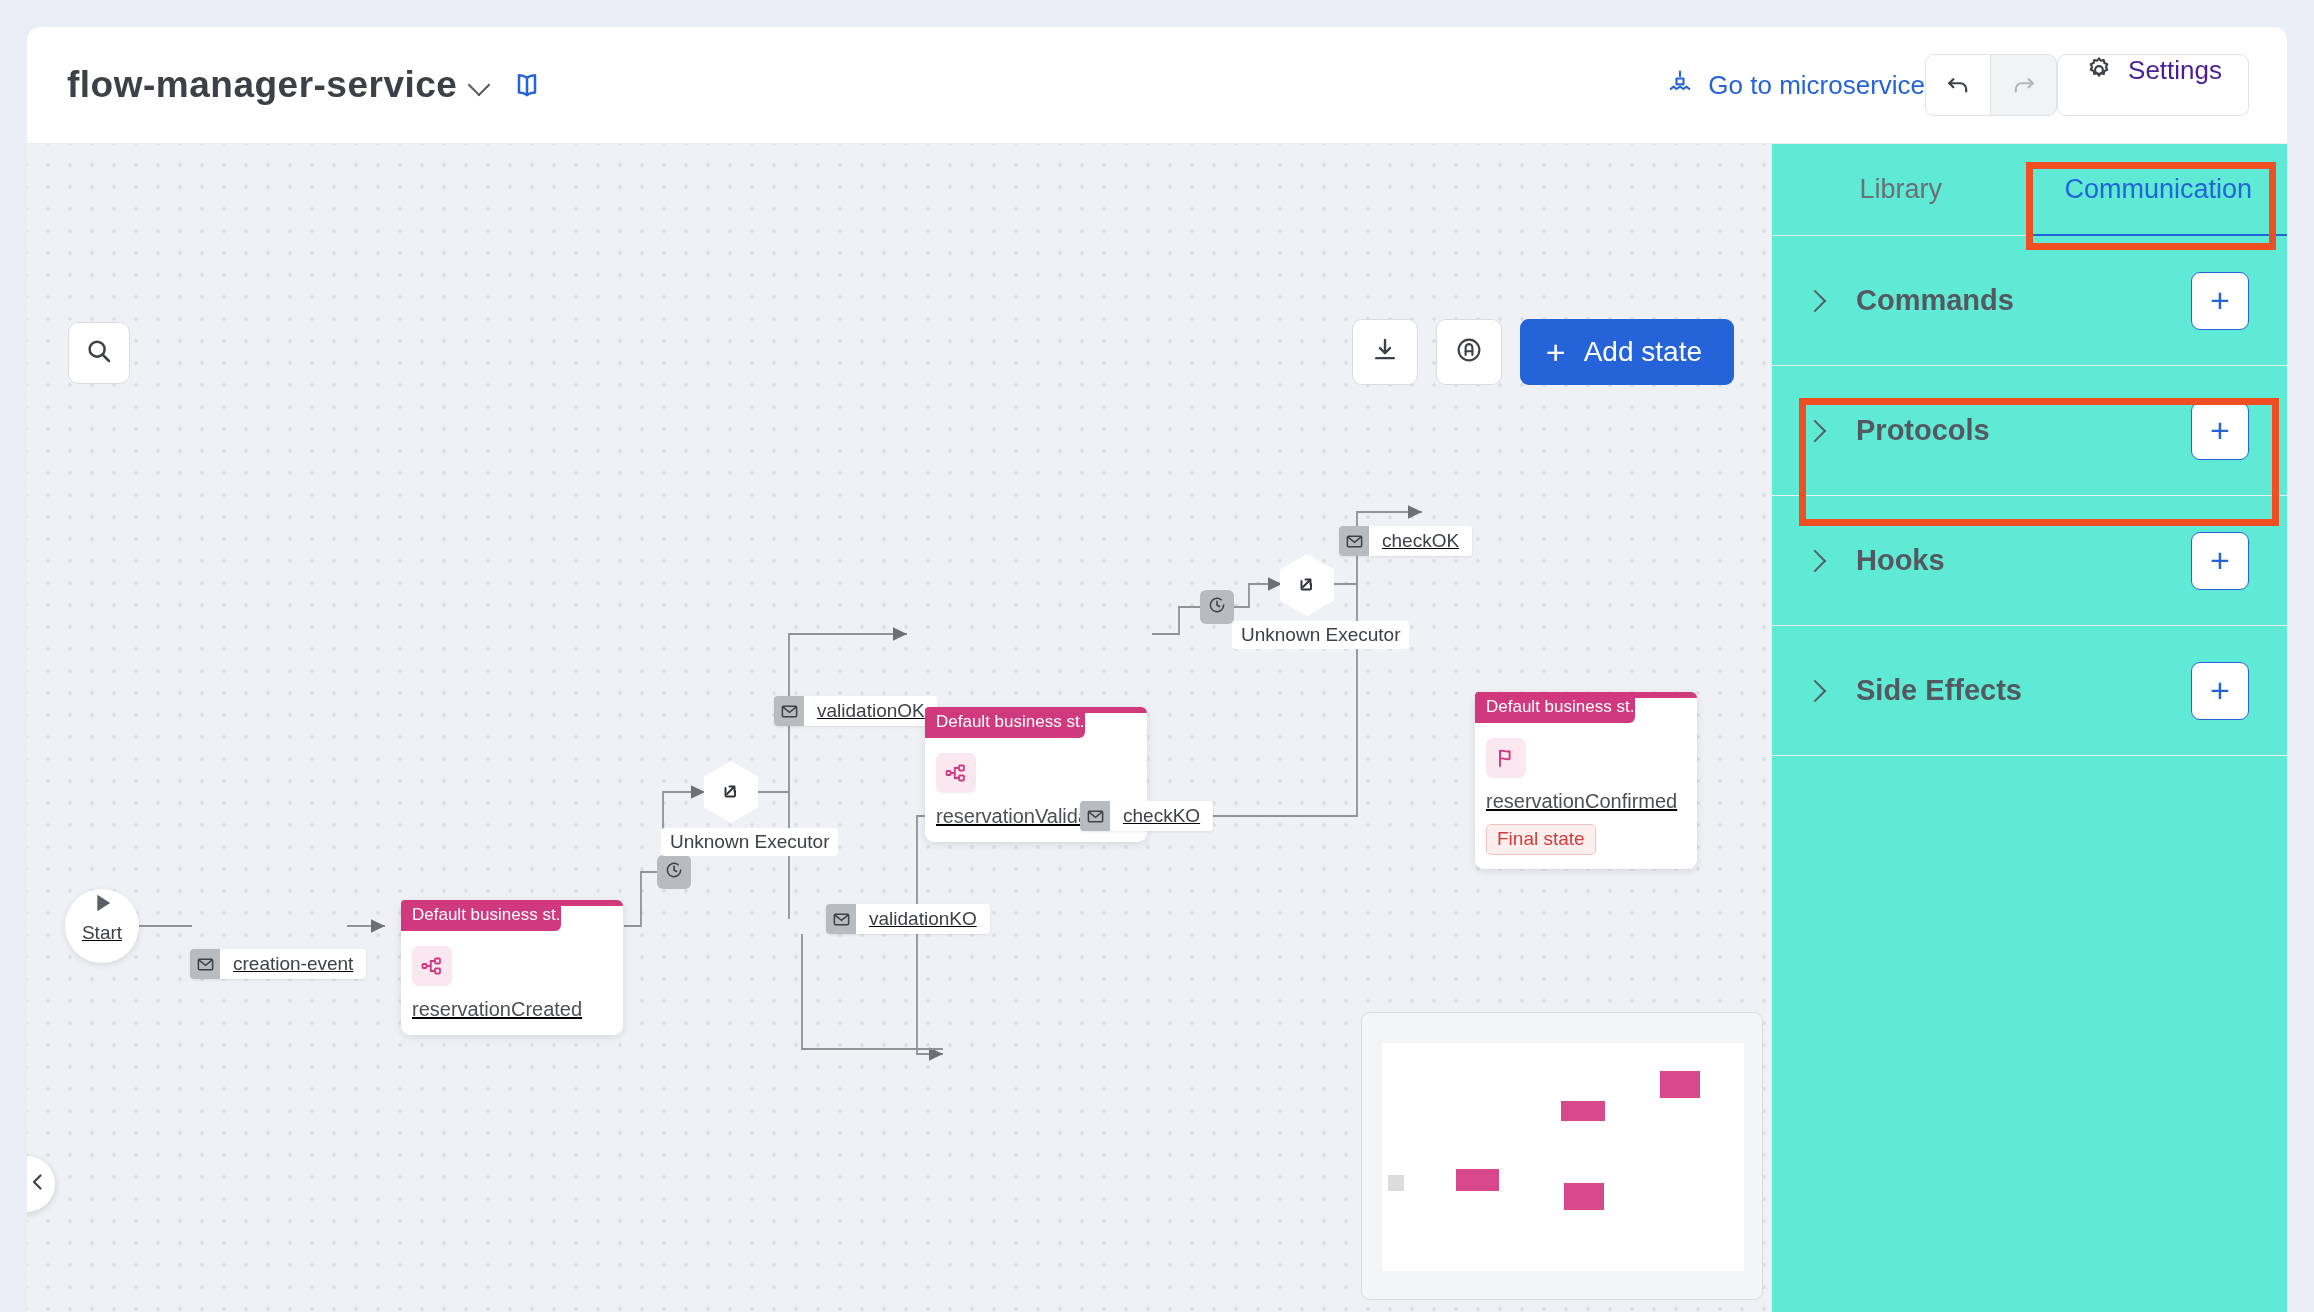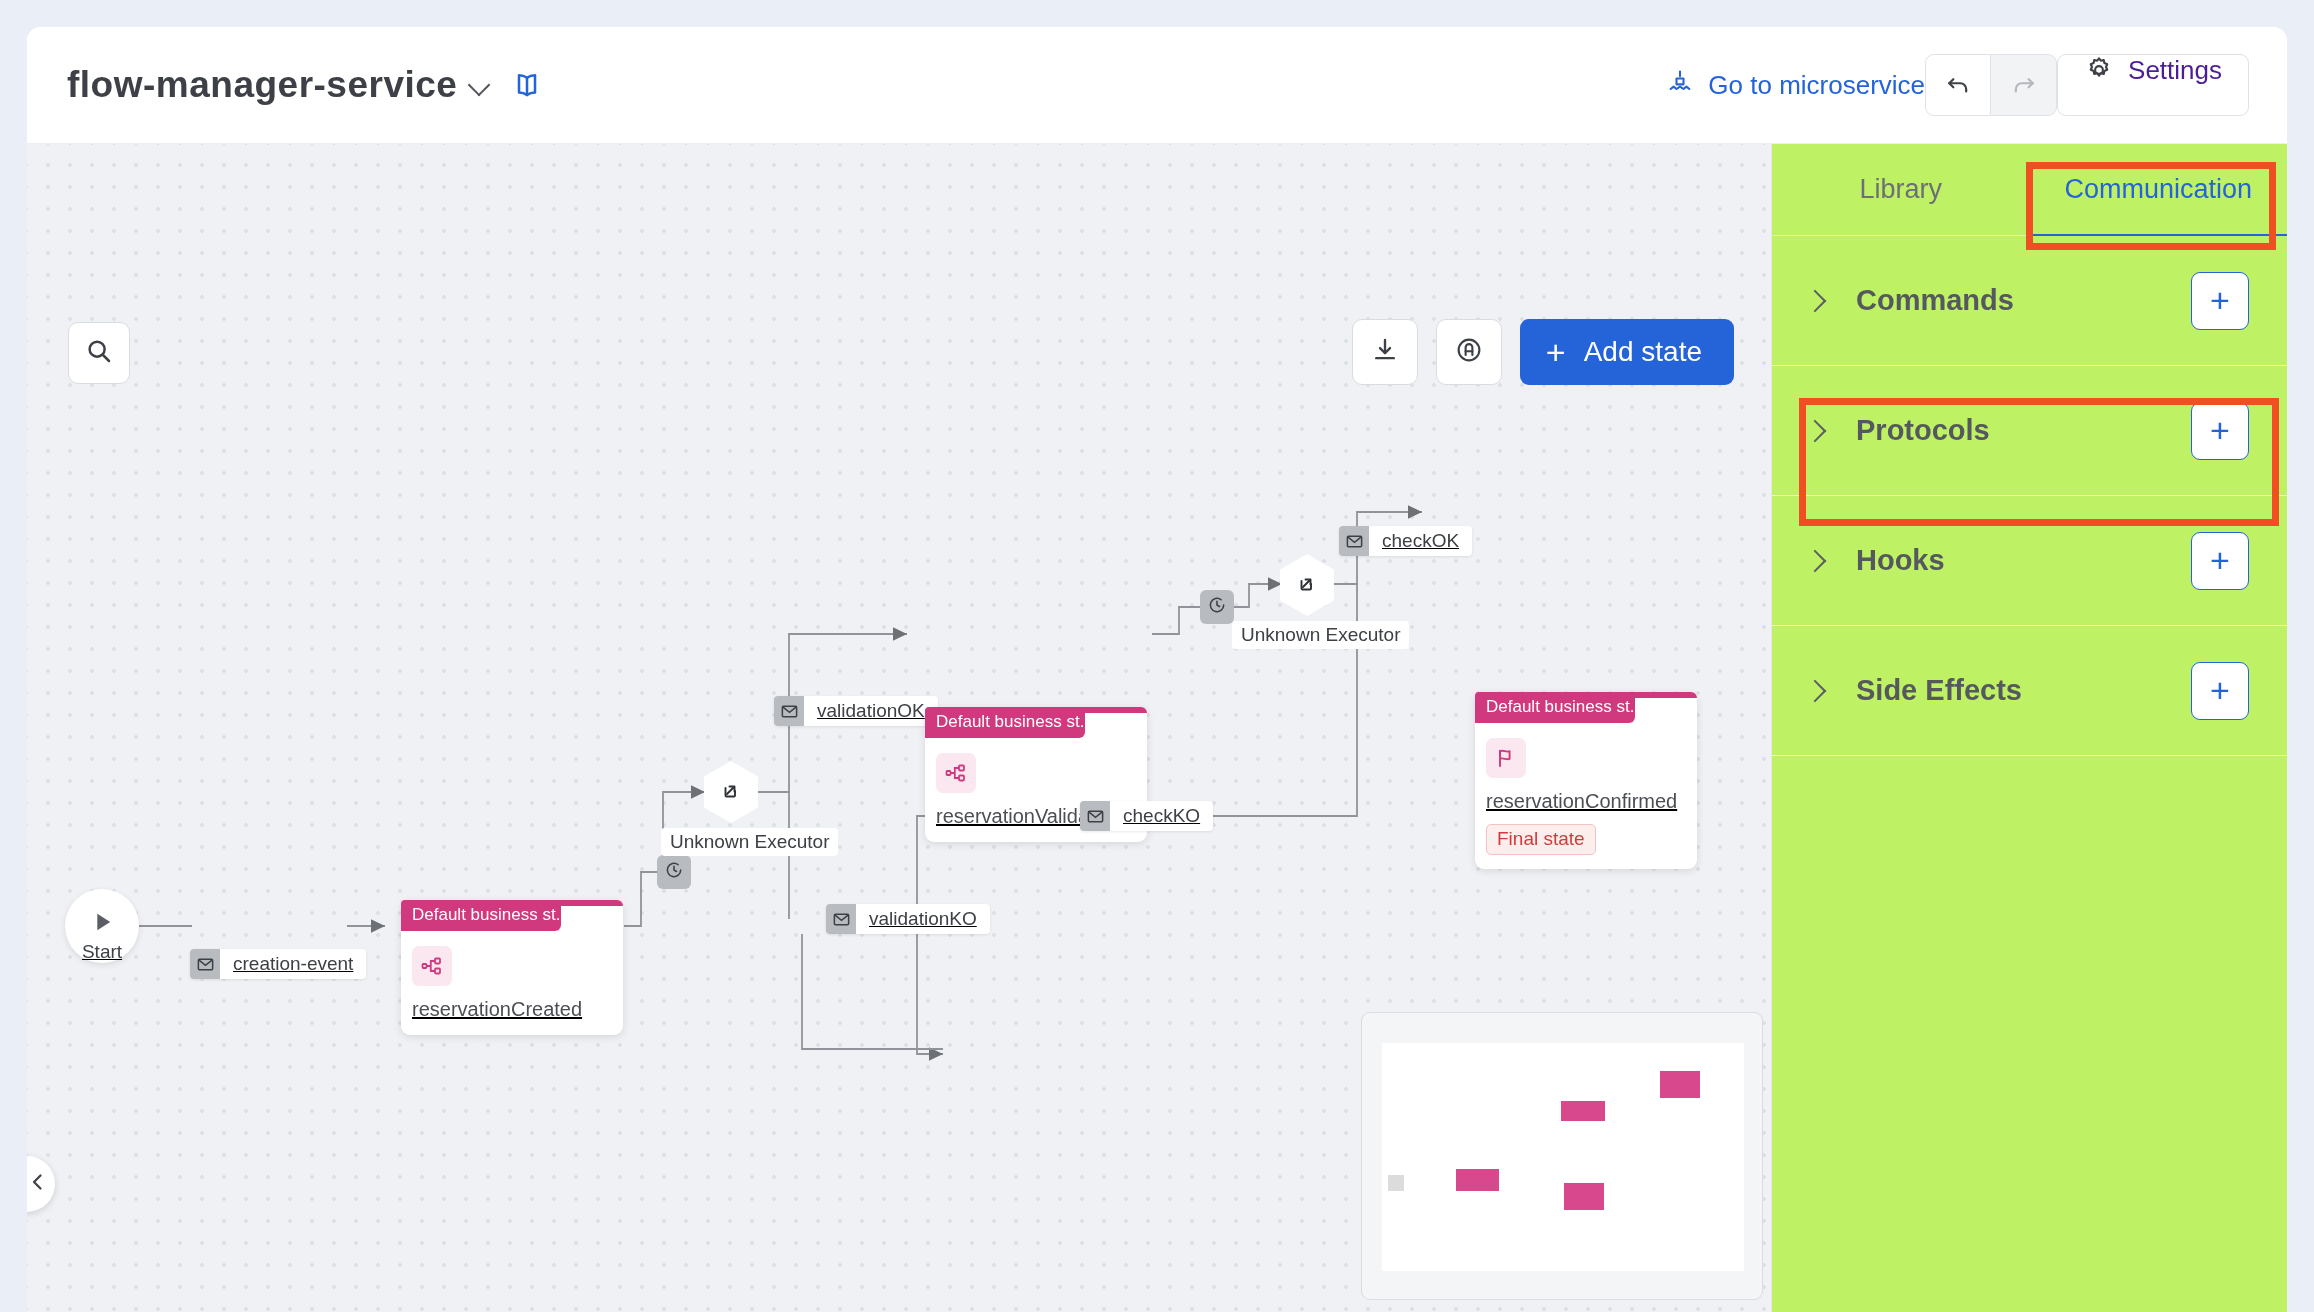--- a/index.html
+++ b/index.html
@@ -155,21 +155,21 @@
   .edge-svg { position: absolute; inset: 0; width: 100%; height: 100%; pointer-events: none; }
 
   .node { position: absolute; text-decoration: underline; }
 
   .start-node {
     width: 74px; height: 74px;
     border-radius: 50%;
     background: #fff;
     box-shadow: 0 2px 6px rgba(0,0,0,.10);
     display: flex; flex-direction: column;
-    align-items: center; justify-content: flex-end;
+    align-items: center; justify-content: flex-start;
     gap: 1px;
     cursor: pointer;
   }
   .start-label { font-size: 19px; color: #3d4046; }
 
   .state-card {
     background: #fff;
     border-radius: 9px;
     box-shadow: 0 2px 8px rgba(0,0,0,.11);
     width: 222px;
@@ -284,21 +284,21 @@
     width: 362px; height: 228px;
     background: #fff;
   }
   .mm-node { position: absolute; background: #d7498c; }
   .mm-node.gray { background: #dcdcdc; }
 
   
   .sidebar {
     width: 516px;
     flex: 0 0 516px;
-    background: #bef264;
+    background: #5eead4;
     border-left: 1px solid #e4e6ea;
     display: flex; flex-direction: column;
     position: relative;
     z-index: 4;
   }
   .tabs { display: flex; height: 92px; flex: 0 0 92px; }
   .tab {
     flex: 1;
     display: flex; align-items: center; justify-content: center;
     font-size: 27px;

